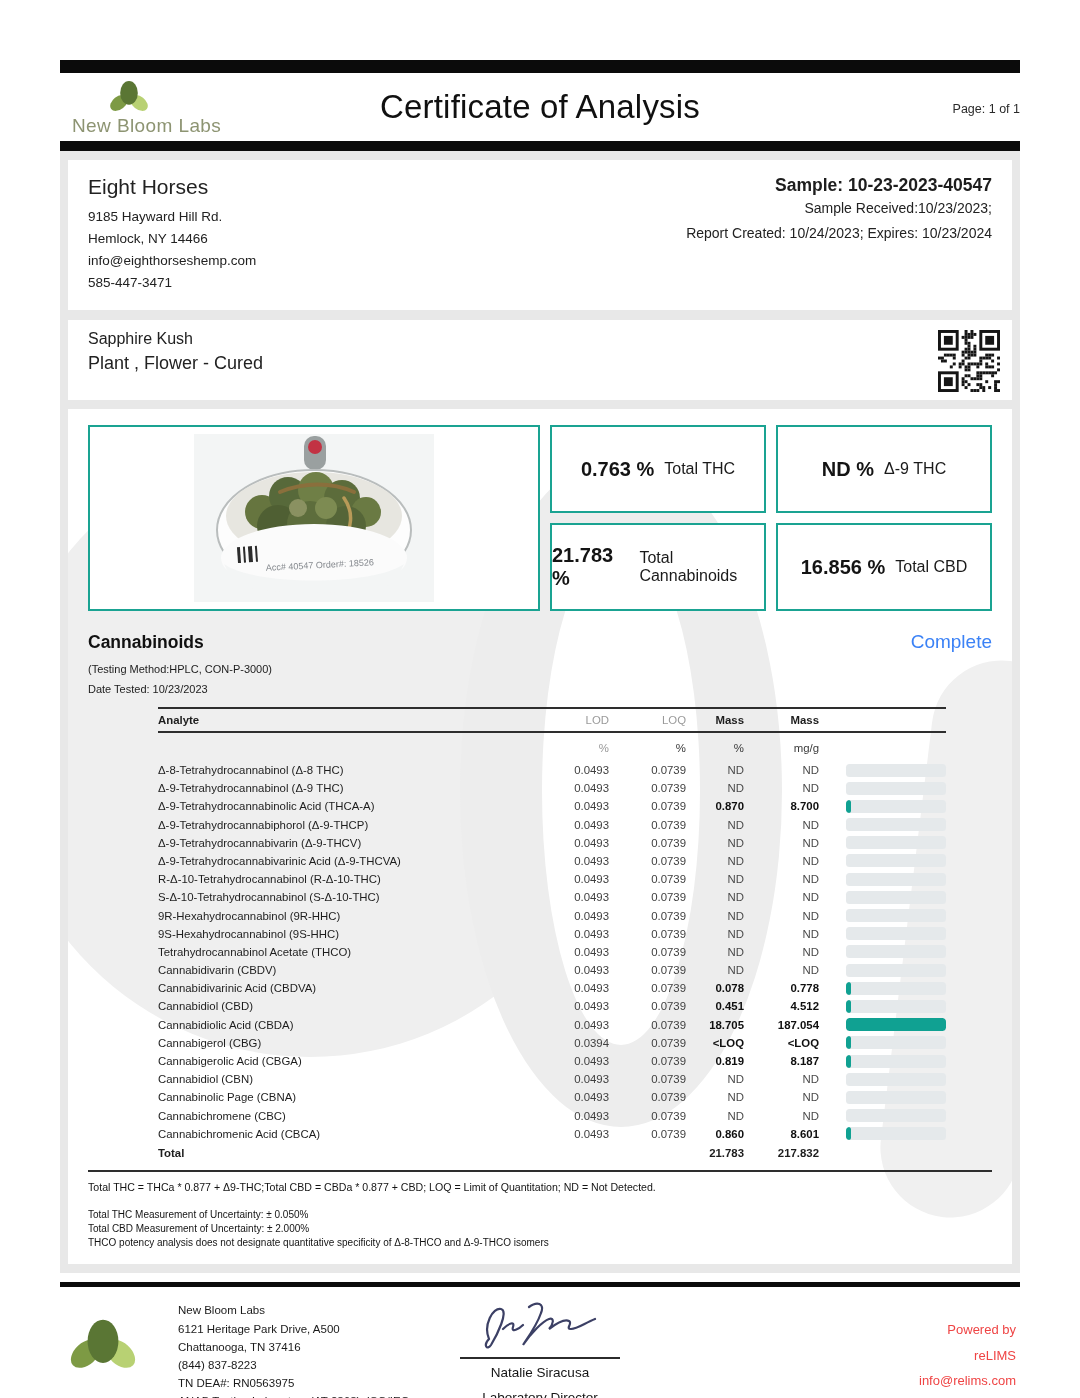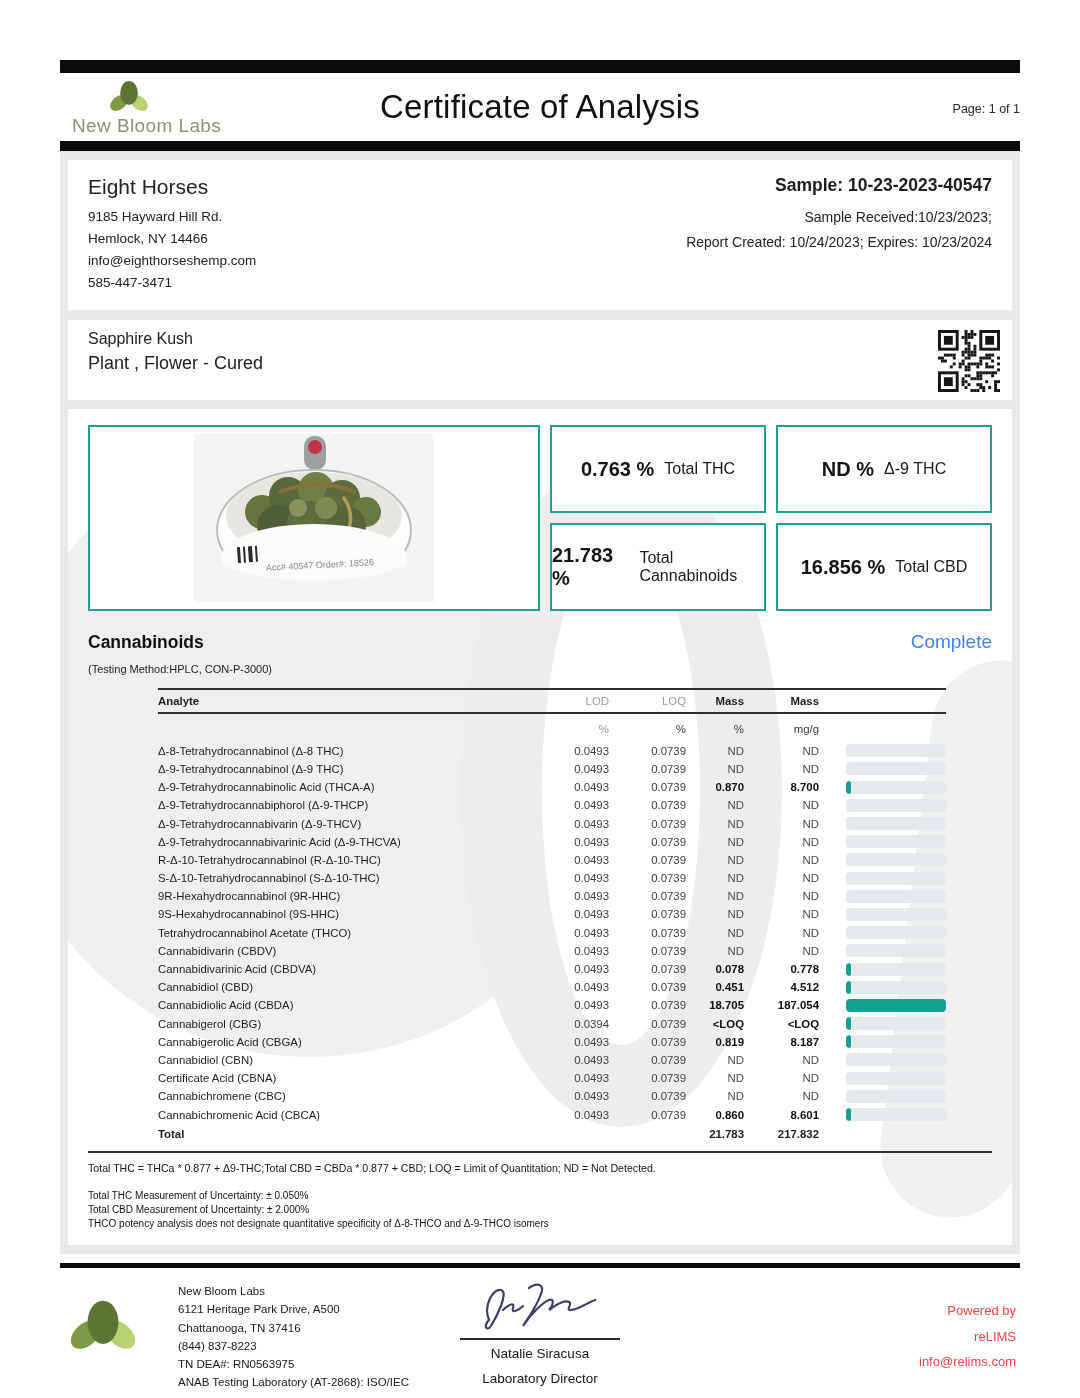--- a/index.html
+++ b/index.html
@@ -22,21 +22,21 @@
   .coa-title{flex:1;text-align:center;font-size:33px;font-weight:400;color:#101010;letter-spacing:.2px;}
   .page-num{width:200px;text-align:right;font-size:12.5px;color:#2a2a2a;padding-top:4px;}
 
   .graybg{margin:0 60px;background:#e8e8e8;padding:9px 8px;}
   .card{background:#fff;}
 
   .info-card{display:flex;justify-content:space-between;padding:15px 20px 17px;margin-bottom:10px;}
   .client-name{font-size:21px;color:#222;margin-bottom:7px;}
   .client-line{font-size:13.5px;line-height:1.62;color:#222;}
   .sample-block{text-align:right;}
-  .sample-id{font-size:17.5px;font-weight:700;margin-bottom:9px;}
+  .sample-id{font-size:17.5px;font-weight:700;}
   .sample-line{font-size:14px;line-height:1.75;color:#222;}
 
   .product-card{display:flex;justify-content:space-between;padding:10px 12px 8px 20px;margin-bottom:9px;min-height:68px;gap:10px;}
   .product-name{font-size:16px;color:#222;}
   .product-type{font-size:18px;margin-top:5px;color:#222;}
   .qr-wrap{width:62px;height:62px;background:#fff;}
 
   .main-card{position:relative;padding:16px 20px 14px;overflow:hidden;}
   .wm{position:absolute;pointer-events:none;}
   .wm-circle{left:-68px;top:28px;width:620px;height:620px;border-radius:50%;background:#efefef;}
@@ -315,20 +315,21 @@
           </div>
         </div>
 
         <div class="cann">
           <div class="cann-head">
             <div class="cann-title">Cannabinoids</div>
             <div class="cann-status">Complete</div>
           </div>
           <div class="cann-meta">
             <div>(Testing Method:HPLC, CON-P-3000)</div>
+            <div>Date Tested: 10/23/2023</div>
           </div>
 
           <div class="table">
             <div class="trow thead">
               <div class="analyte">Analyte</div>
               <div class="num th-dim">LOD</div>
               <div class="num th-dim">LOQ</div>
               <div class="num th-mass">Mass</div>
               <div class="num th-mass">Mass</div>
               <div></div>
@@ -512,21 +513,21 @@
                 <div class="trow brow">
                   <div class="analyte">Cannabidiol (CBN)</div>
                   <div class="num lodloq">0.0493</div>
                   <div class="num lodloq">0.0739</div>
                   <div class="num val-nd">ND</div>
                   <div class="num val-nd">ND</div>
                   <div class=""></div>
                   <div class="bar-track"></div>
                 </div>
                 <div class="trow brow">
-                  <div class="analyte">Certificate Acid (CBNA)</div>
+                  <div class="analyte">Cannabinolic Page (CBNA)</div>
                   <div class="num lodloq">0.0493</div>
                   <div class="num lodloq">0.0739</div>
                   <div class="num val-nd">ND</div>
                   <div class="num val-nd">ND</div>
                   <div class=""></div>
                   <div class="bar-track"></div>
                 </div>
                 <div class="trow brow">
                   <div class="analyte">Cannabichromene (CBC)</div>
                   <div class="num lodloq">0.0493</div>

